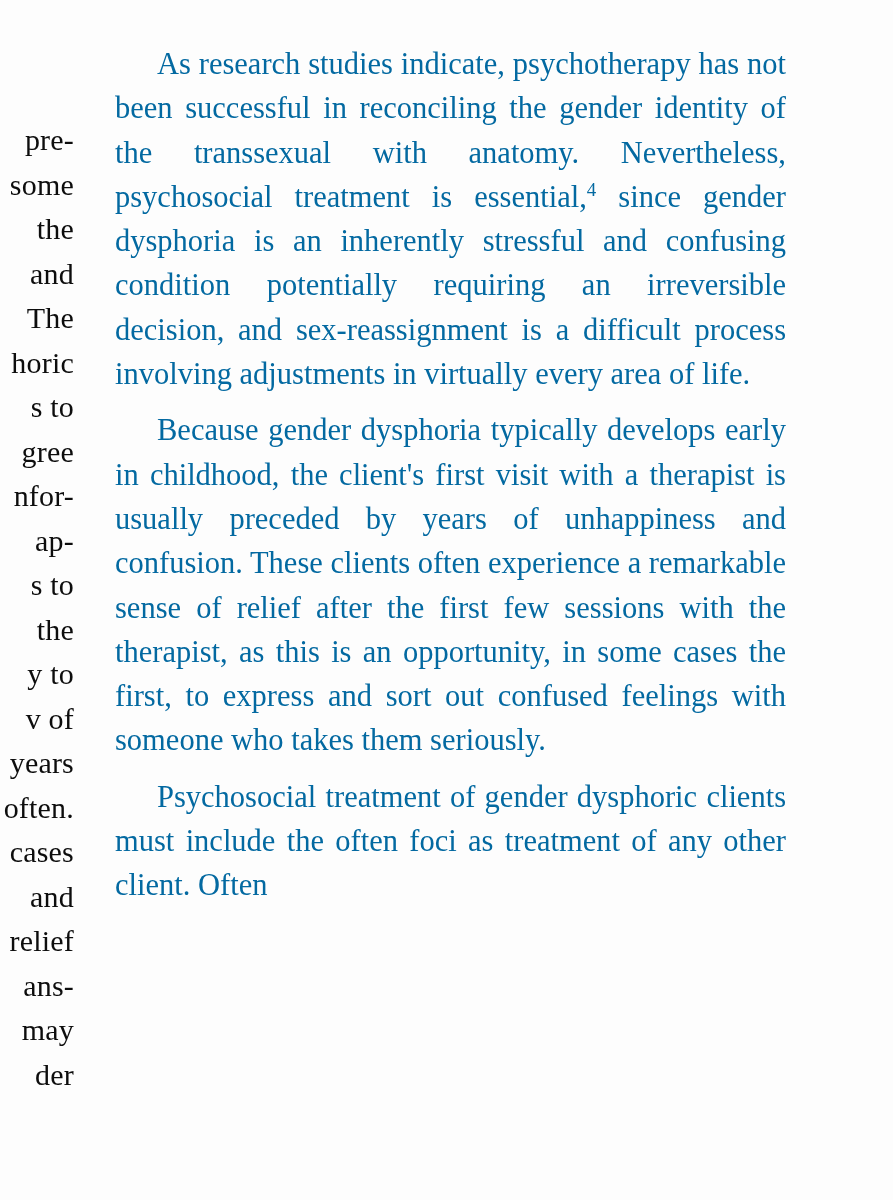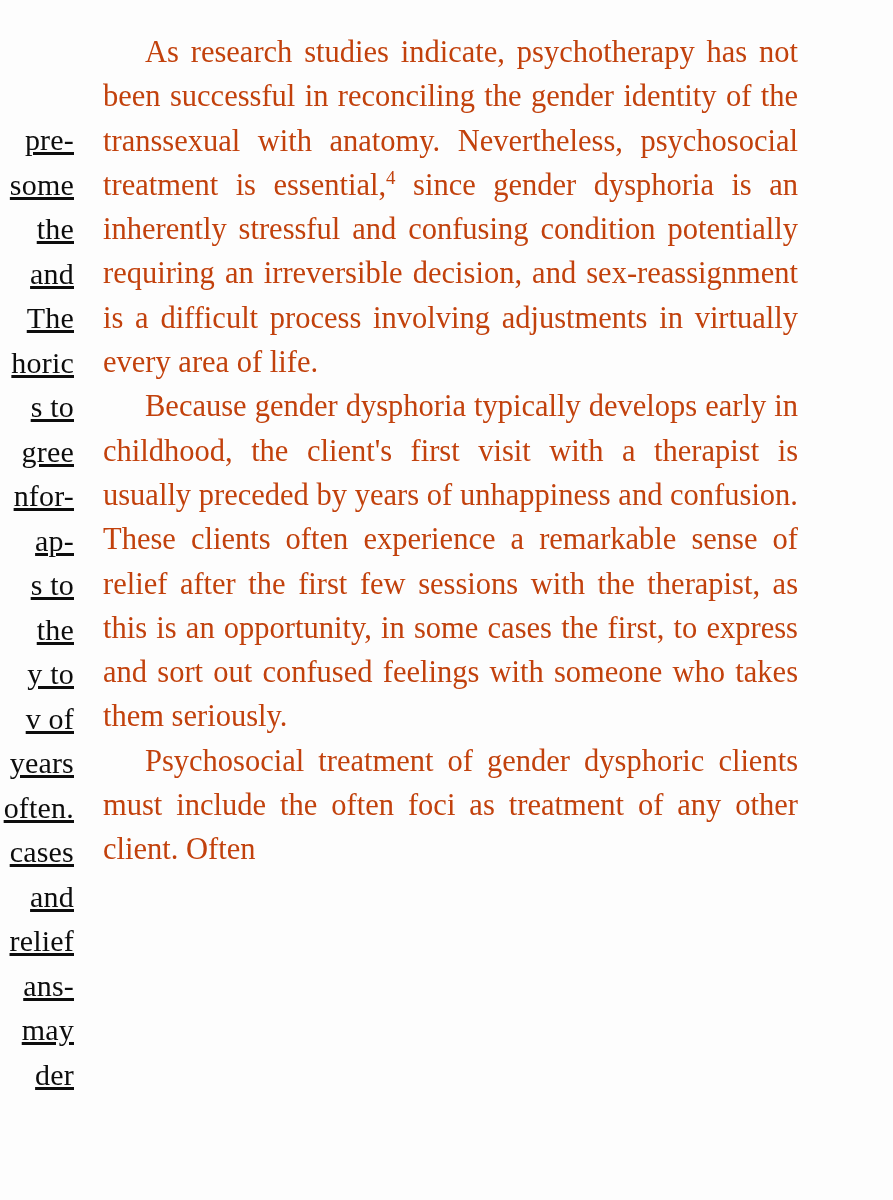--- a/index.html
+++ b/index.html
@@ -30,47 +30,46 @@
     text-align: right;
     font-size: 30px;
     line-height: 44.5px;
     letter-spacing: 0.2px;
     color: #0d0d0d;
   }
   .left-col .frag {
     display: block;
     white-space: nowrap;
     padding-right: 4px;
-    text-decoration: underline;
   }
   .left-col .gap-small { height: 22px; }
 
   
   .main-col {
     position: absolute;
     left: 103px;
     top: 30px;
     width: 695px;
   }
   .heading {
     font-family: "Liberation Serif", serif;
     font-weight: bold;
     font-size: 28px;
     letter-spacing: 1.6px;
     word-spacing: 6px;
     margin: 0 0 12px 21px;
     color: #000000;
   }
   .para {
-    margin: 0;
+    margin: 12px;
     font-size: 30.5px;
     line-height: 44.3px;
     text-align: justify;
     text-justify: inter-word;
-    color: #c2410c;
+    color: #0369a1;
     text-indent: 42px;
     hyphens: manual;
   }
   .para + .para { margin-top: 0px; }
   .para sup {
     font-size: 0.62em;
     vertical-align: super;
     line-height: 0;
   }
   

